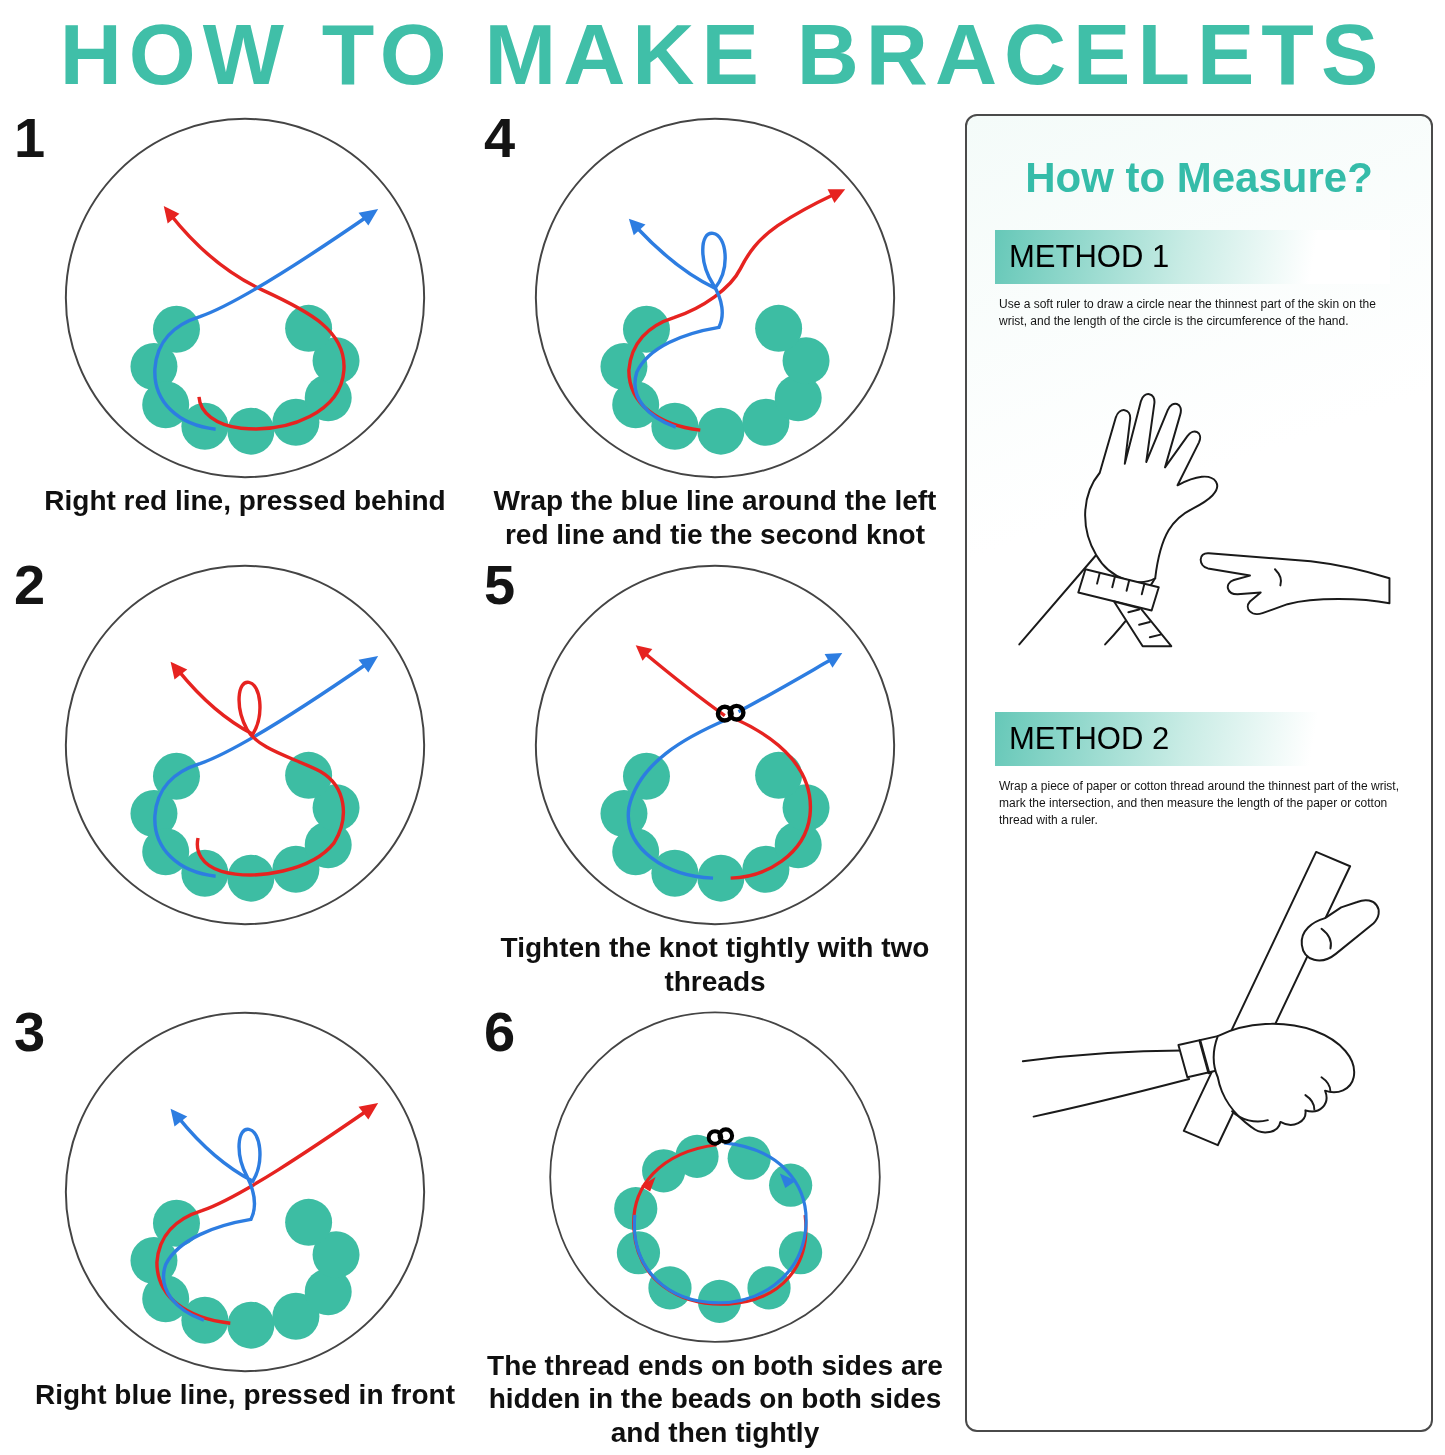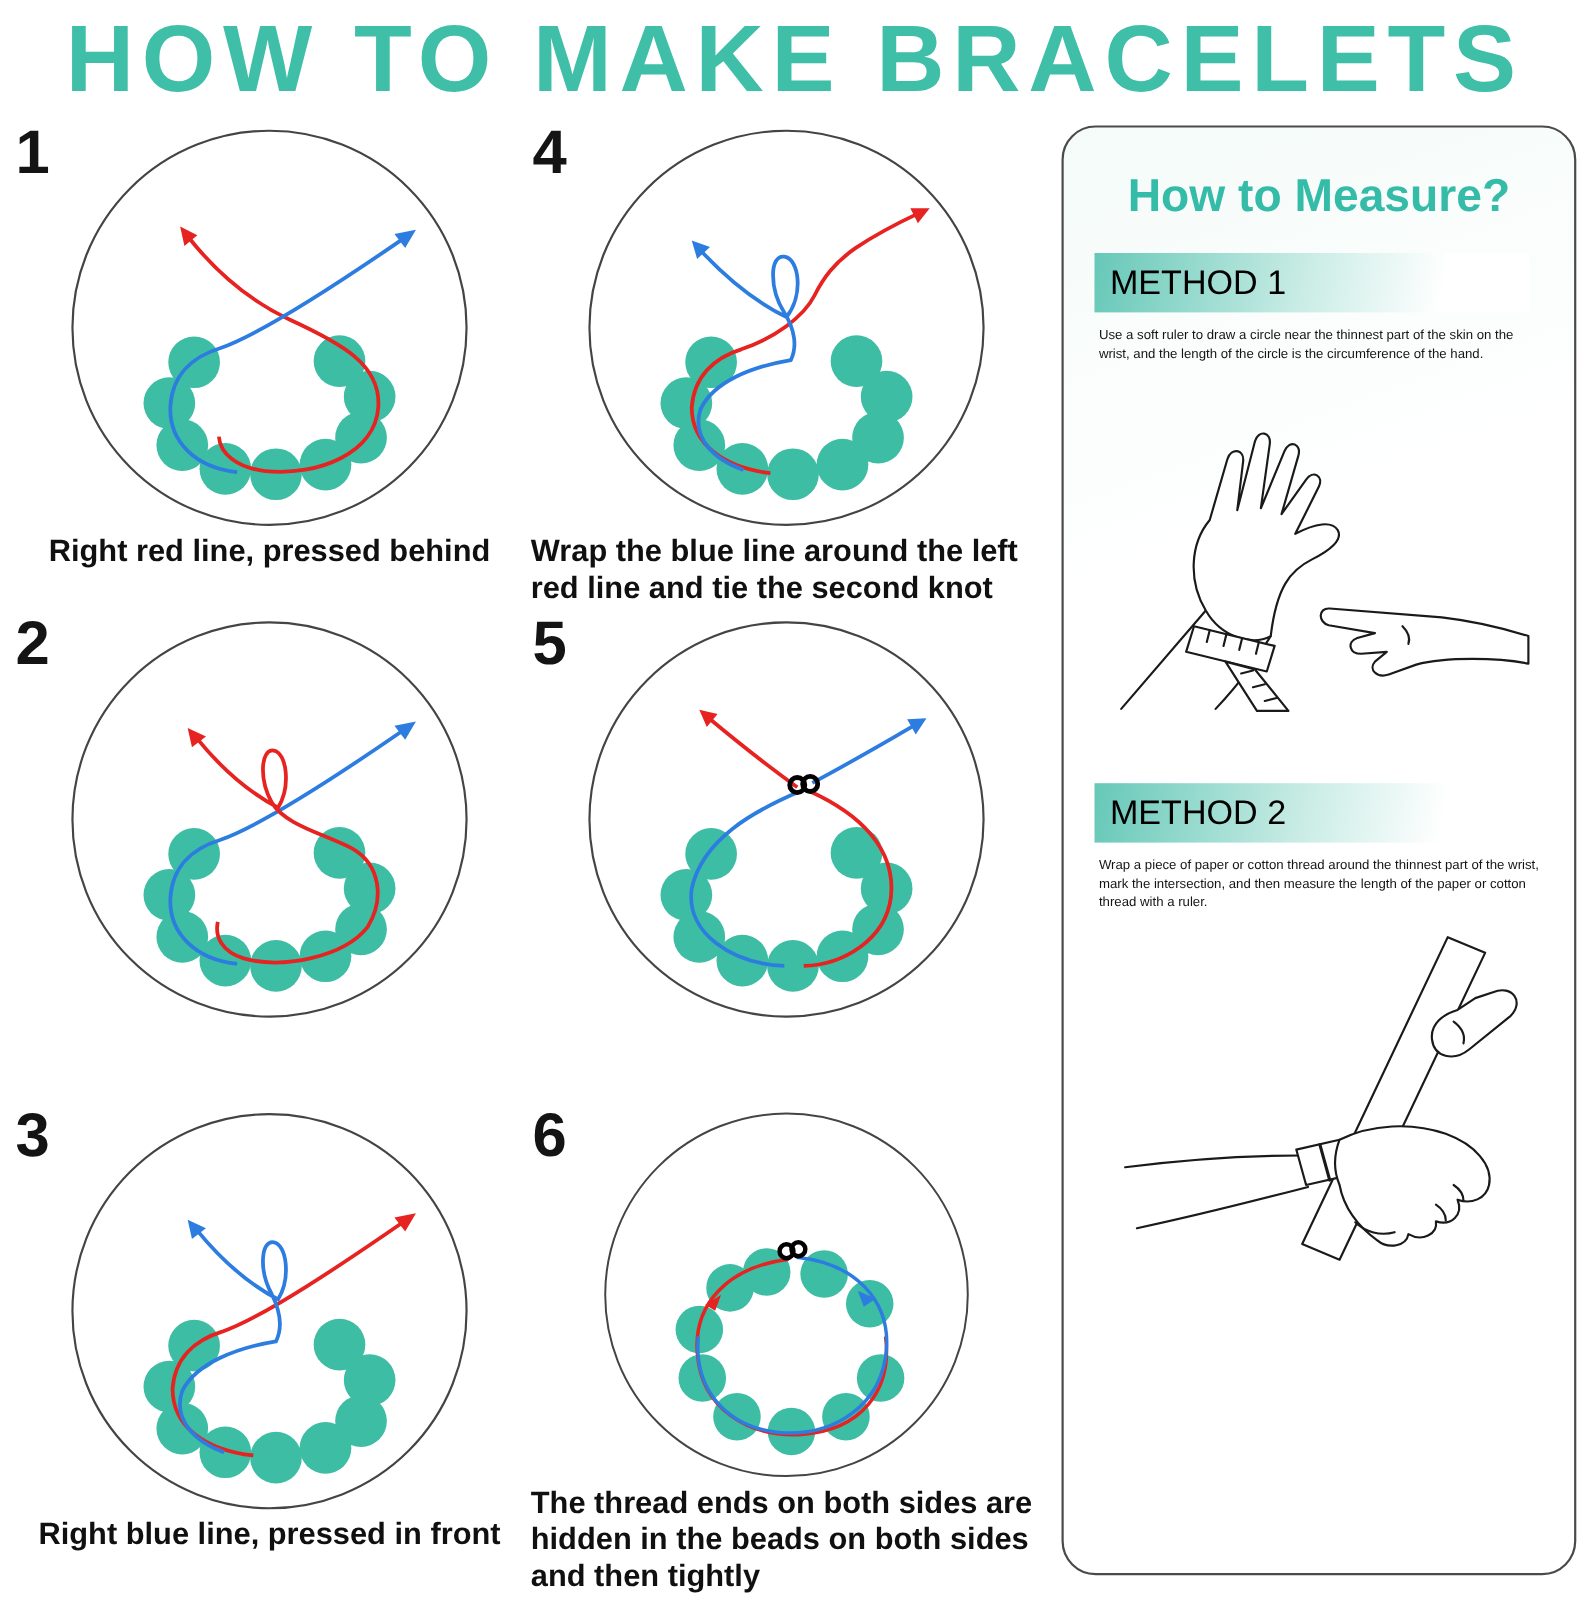--- a/index.html
+++ b/index.html
@@ -6,23 +6,23 @@
   body{width:1445px;height:1455px;font-family:"Liberation Sans",sans-serif;overflow:hidden;}
   .page{position:relative;width:1445px;height:1285px;background:#fff;}
   .title{margin:0;padding-top:6px;text-align:center;font-size:86px;font-weight:bold;
          color:#40BFA8;letter-spacing:7px;line-height:1.12;white-space:nowrap;}
   .content{display:flex;align-items:flex-start;padding:6px 12px 0 10px;gap:12px;}
   .steps-grid{display:grid;grid-template-columns:470px 470px;grid-auto-rows:447px;width:946px;}
   .step{position:relative;display:flex;flex-direction:column;align-items:center;overflow:visible;}
   .step-number{position:absolute;left:4px;top:2px;font-size:56px;font-weight:bold;color:#141414;line-height:1;}
   .step-art{display:block;margin-top:4px;}
   .caption{margin-top:0px;font-size:28px;font-weight:600;color:#101010;line-height:1.2;
-           max-width:465px;}
+           text-align:center;max-width:465px;}
   .measure-panel{box-sizing:border-box;flex:0 0 465px;height:1318px;margin-top:6px;
-                 border:2px solid #4a4a4a;border-radius:31px;
+                 border:2px solid #4a4a4a;border-radius:12px;
                  background:linear-gradient(160deg,#f4fbf9 0%,#ffffff 30%);
                  padding:26px 28px 20px 28px;}
   .measure-title{margin:12px 0 28px 0;text-align:center;font-size:42px;font-weight:bold;color:#35BCA9;}
   .method-label{box-sizing:border-box;width:395px;padding:9px 0 9px 14px;margin:0 0 12px 0;
                 font-size:31px;font-weight:normal;color:#000;
                 background:linear-gradient(100deg,#66c8b8 0%,#c9ece5 48%,#ffffff 80%);}
   .method-text{margin:4px 4px 14px 4px;font-size:12px;line-height:1.42;color:#141414;}
   .method-art{display:block;margin:0 auto 18px auto;}
   .spacer{height:46px;}
 </style>
@@ -132,20 +132,21 @@
             <path d="M190,150 C162,130 132,106 108,86" fill="none" stroke="#E62320" stroke-width="3.5"></path>
             <polygon points="99,78 116,82 106,94" fill="#E62320"></polygon>
             <path d="M204,146 C238,128 272,108 300,92" fill="none" stroke="#2D7DE1" stroke-width="3.5"></path>
             <polygon points="310,86 300,101 292,87" fill="#2D7DE1"></polygon>
             <g fill="none" stroke="#000" stroke-width="4.5">
               <circle cx="190" cy="148" r="7"></circle>
                 <circle cx="202" cy="147" r="7"></circle>
             </g>
           </g>
         </svg>
+        <div class="caption">Tighten the knot tightly with two threads</div>
       </div>
 
       <div class="step">
         <div class="step-number">3</div>
         <svg class="step-art" width="372" height="372" viewBox="0 0 380 380">
           <circle cx="190" cy="190" r="183" fill="none" stroke="#444" stroke-width="2"></circle>
           <g transform="translate(10,10)">
             <g fill="#3DBDA3">
               <circle cx="110" cy="212" r="24"></circle>
                 <circle cx="87" cy="250" r="24"></circle>

